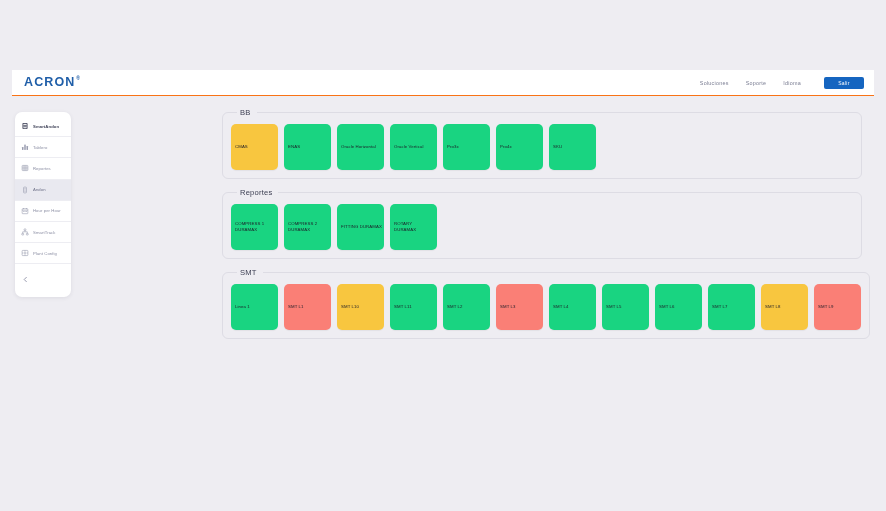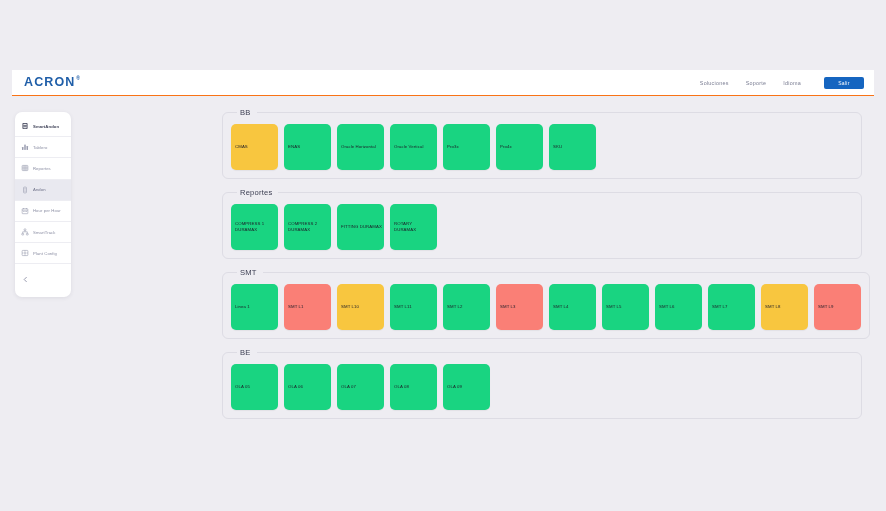--- a/index.html
+++ b/index.html
@@ -351,35 +351,15 @@
             <span class="tile-label">SMT L7</span>
           </div>
           <div class="tile yellow">
             <span class="tile-label">SMT L8</span>
           </div>
           <div class="tile red">
             <span class="tile-label">SMT L9</span>
           </div>
         </div>
       </fieldset>
-      <fieldset class="group">
-        <legend>BE</legend>
-        <div class="tiles">
-          <div class="tile green">
-            <span class="tile-label">OLA 05</span>
-          </div>
-          <div class="tile green">
-            <span class="tile-label">OLA 06</span>
-          </div>
-          <div class="tile green">
-            <span class="tile-label">OLA 07</span>
-          </div>
-          <div class="tile green">
-            <span class="tile-label">OLA 08</span>
-          </div>
-          <div class="tile green">
-            <span class="tile-label">OLA 09</span>
-          </div>
-        </div>
-      </fieldset>
     </main>
 
 </div>
 
 </body></html>

